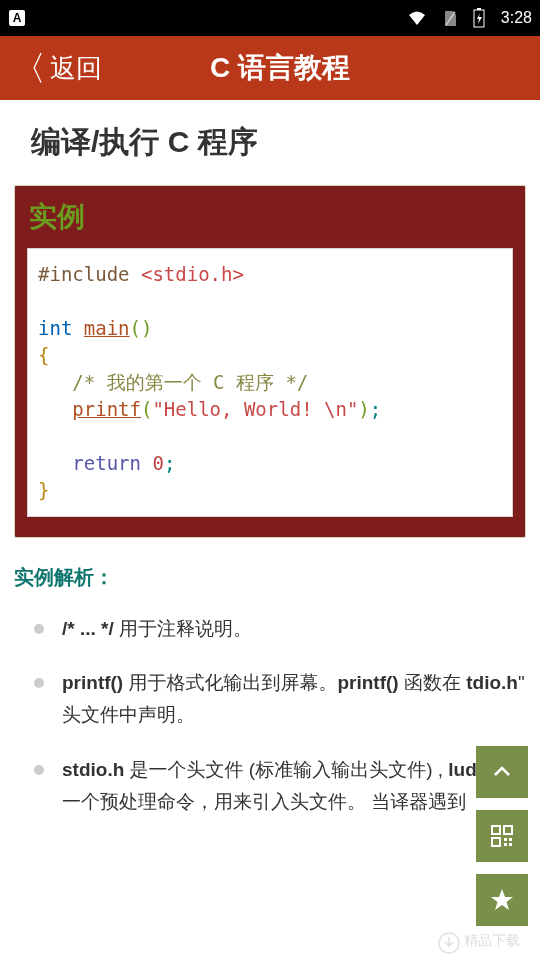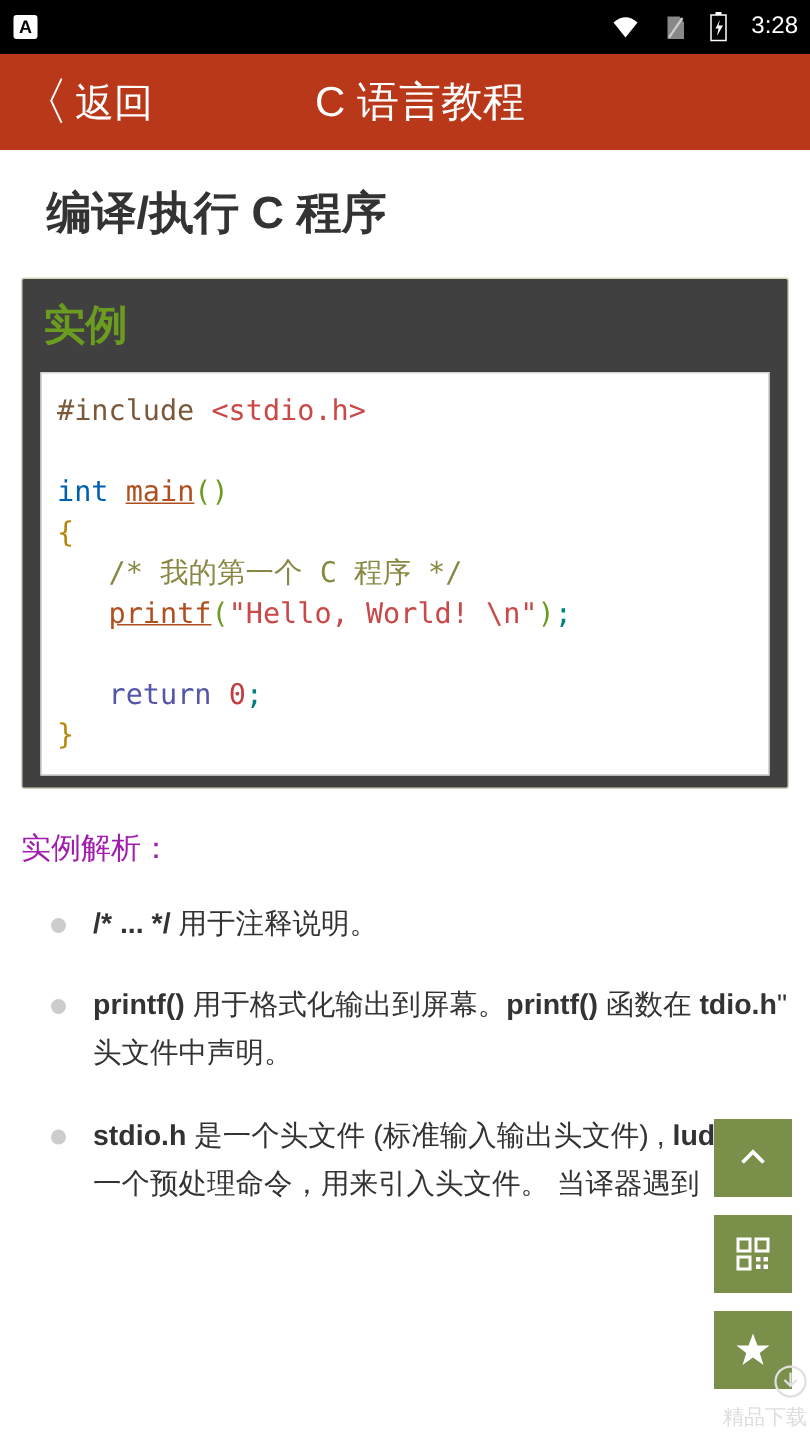--- a/index.html
+++ b/index.html
@@ -4,45 +4,45 @@
 <style>
   * { box-sizing: border-box; margin: 0; padding: 0; }
   body { width: 540px; height: 960px; font-family: -apple-system, sans-serif; background: #fff; overflow: hidden; position: relative; }
   .status-bar { height: 36px; background: #000; color: #fff; display: flex; align-items: center; justify-content: space-between; padding: 0 8px; font-size: 16px; }
   .status-left { display: flex; align-items: center; }
   .status-right { display: flex; align-items: center; gap: 16px; }
   .status-icon { display: inline-flex; }
   .app-bar { height: 64px; background: #b83819; color: #fff; display: flex; align-items: center; padding: 0 12px; }
   .back-btn { display: flex; align-items: center; font-size: 26px; font-weight: 400; gap: 4px; }
   .back-chevron { font-size: 34px; font-weight: 300; line-height: 1; }
-  .app-title { flex: 1; text-align: center; font-size: 28px; font-weight: 400; margin-left: -70px; }
+  .app-title { flex: 1; text-align: center; font-size: 28px; font-weight: 700; margin-left: -70px; }
   .content { padding: 22px 14px; }
   .section-title { font-size: 30px; font-weight: 700; color: #333; margin-bottom: 22px; margin-left: 17px; }
-  .example-box { background: #404040; border: 1px solid #d0d6bc; padding: 8px 12px 8px; border-radius: 2px; }
+  .example-box { background: #7f1d1d; border: 1px solid #d0d6bc; padding: 8px 12px 20px; border-radius: 2px; }
   .example-label { font-size: 28px; font-weight: 700; color: #6b9b1f; margin: 4px 0 12px 2px; }
   .code-block { background: #fff; border: 1px solid #d4d4d4; padding: 12px 10px; font-family: Consolas, Monaco, monospace; font-size: 19px; line-height: 1.42; white-space: pre; color: #333; overflow-x: hidden; }
   .kw-directive { color: #7a5a3a; }
   .kw-string { color: #c94848; }
   .kw-type { color: #0060b0; }
   .kw-func { color: #b05020; text-decoration: underline; }
   .kw-paren { color: #6b9b1f; }
   .kw-brace { color: #b8860b; }
   .kw-comment { color: #888844; }
   .kw-num { color: #c04040; }
   .kw-semi { color: #008080; }
   .kw-ret { color: #5555aa; }
   .run-btn { display: inline-block; background: #7a8f4a; color: #fff; font-size: 20px; font-weight: 500; padding: 12px 20px; border: none; margin-top: 14px; }
-  .analysis-title { font-size: 20px; font-weight: 400; color: #a21caf; margin-top: 26px; margin-bottom: 22px; }
+  .analysis-title { font-size: 20px; font-weight: 700; color: #0f766e; margin-top: 26px; margin-bottom: 22px; }
   .bullet-list { list-style: none; }
   .bullet-list li { position: relative; padding-left: 48px; font-size: 19px; line-height: 1.7; color: #333; margin-bottom: 22px; }
   .bullet-list li::before { content: ''; position: absolute; left: 20px; top: 11px; width: 10px; height: 10px; border-radius: 50%; background: #ccc; }
   .bullet-list b { font-weight: 700; }
   .float-btns { position: absolute; right: 12px; bottom: 34px; display: flex; flex-direction: column; gap: 12px; }
   .fbtn { width: 52px; height: 52px; background: #7a8f4a; display: flex; align-items: center; justify-content: center; color: #fff; }
-  .watermark { position: absolute; right: 2px; bottom: 6px; color: #ddd; font-size: 14px; display:flex; align-items:flex-end; gap:4px;flex-direction:column;}
+  .watermark { position: absolute; right: 20px; bottom: 6px; color: #ddd; font-size: 14px; display:flex; align-items:flex-start; gap:4px;}
 </style>
 </head>
 <body>
 
 <div class="status-bar">
   <div class="status-left">
     <span class="status-icon">
         <svg width="18" height="18" viewBox="0 0 18 18">
           <rect x="1" y="1" width="16" height="16" rx="2" fill="#fff"></rect>
           <text x="9" y="13" text-anchor="middle" font-size="12" fill="#000" font-weight="700">A</text>

